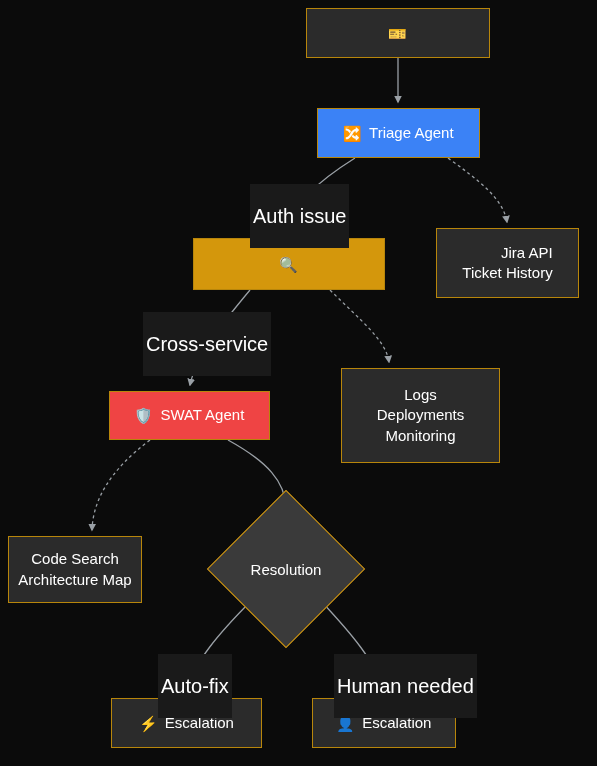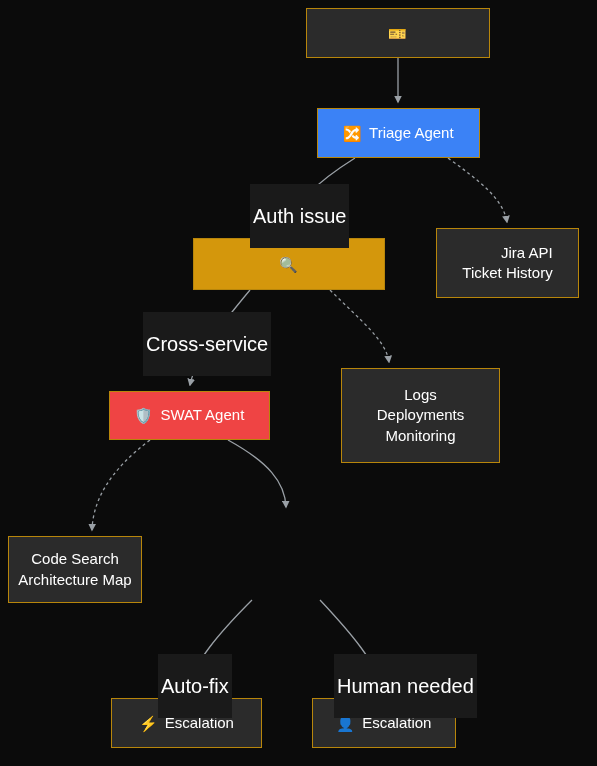--- a/index.html
+++ b/index.html
@@ -155,20 +155,24 @@
       <span class="ico">🛡️</span>
       <span>SWAT Agent</span>
     </span>
   </div>
 
   <div class="node dark" style="left:8px; top:536px; width:134px; height:67px;">
     <span class="lbl">Code Search
 Architecture Map</span>
   </div>
 
+  <div class="diamond" style="left:230px; top:513px; width:112px; height:112px;">
+    <div class="dshape"></div>
+    <div class="dtext">Resolution</div>
+  </div>
 
   <div class="node dark" style="left:111px; top:698px; width:151px; height:50px;">
     <span class="lbl">
       <span class="ico">⚡</span>
       <span>Escalation</span>
     </span>
   </div>
 
   <div class="node dark" style="left:312px; top:698px; width:144px; height:50px;">
     <span class="lbl">

